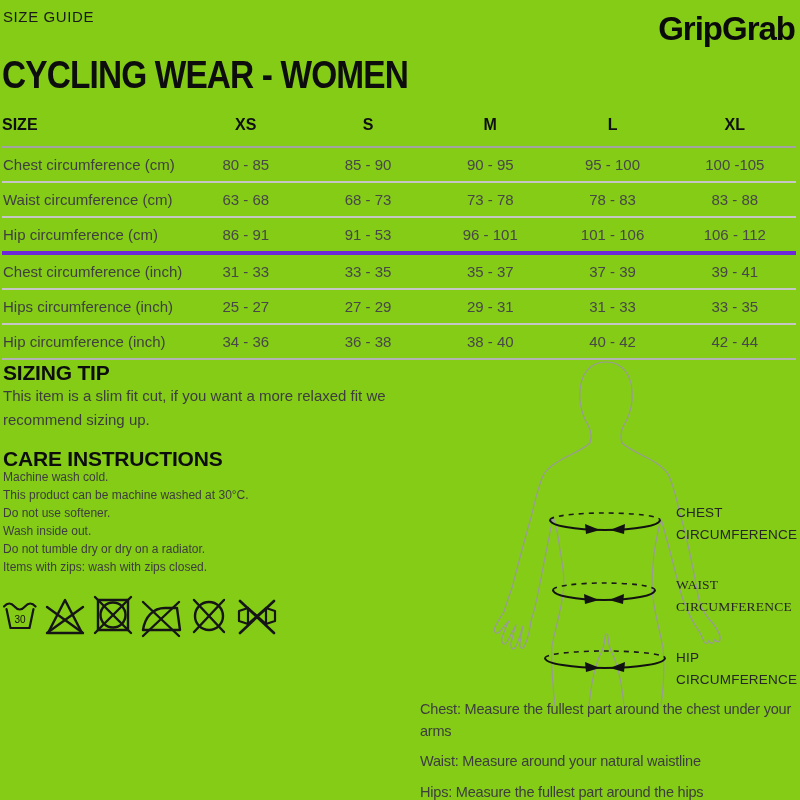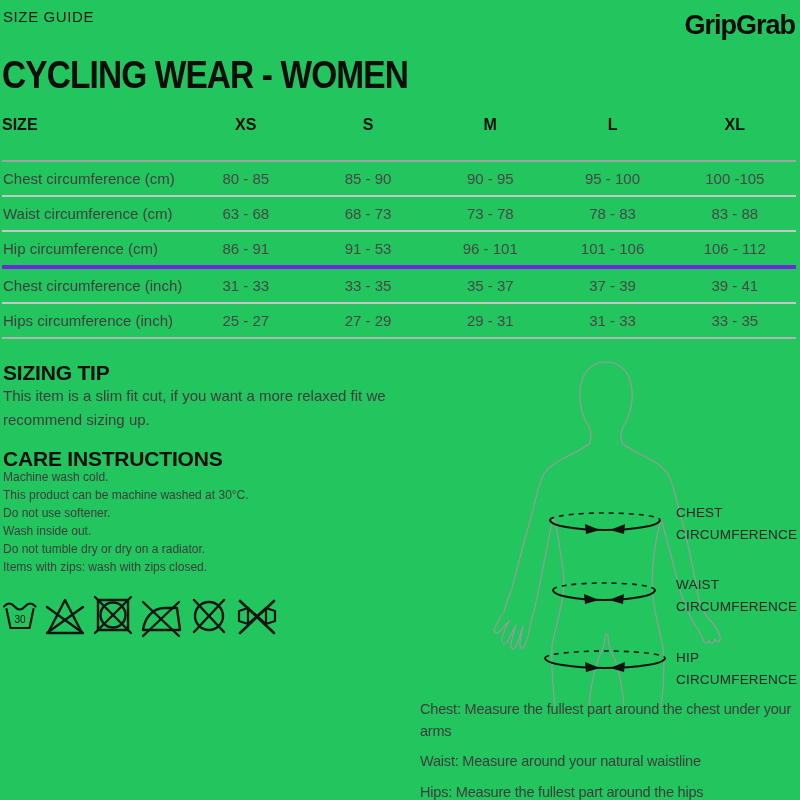--- a/index.html
+++ b/index.html
@@ -1,28 +1,28 @@
 <!DOCTYPE html>
 <html><head>
 <meta charset="utf-8">
 <style>
   html,body{margin:0;padding:0;background:#fff;}
-  .page{position:relative;width:800px;height:800px;background:#22c55e;overflow:hidden;
+  .page{position:relative;width:800px;height:800px;background:#84cc16;overflow:hidden;
         font-family:"Liberation Sans", sans-serif;color:#111;}
 
   .eyebrow{position:absolute;left:3px;top:8px;font-size:15px;letter-spacing:.6px;color:#1a1a1a;}
-  .brand{position:absolute;right:5px;top:10px;font-size:27px;font-weight:bold;letter-spacing:-1px;color:#0a0a0a;}
+  .brand{position:absolute;right:5px;top:10px;font-size:33px;font-weight:bold;letter-spacing:-1px;color:#0a0a0a;}
   .title{position:absolute;left:2px;top:54px;font-size:38px;font-weight:bold;letter-spacing:-1px;
          transform:scaleX(.88);transform-origin:left top;white-space:nowrap;color:#0d0d0d;}
 
   table.size-table{position:absolute;top:112px;left:2px;width:794px;border-collapse:collapse;table-layout:fixed;}
   table.size-table col.c-label{width:23%;}
   table.size-table col.c-val{width:15.4%;}
   table.size-table th{font-size:16px;font-weight:bold;color:#0f0f0f;text-align:center;
-        padding:4px 0 26px 0;border-bottom:2px solid #a3a3a3;}
+        padding:4px 0 12px 0;border-bottom:2px solid #a3a3a3;}
   table.size-table th:first-child{text-align:left;}
   table.size-table td{font-size:15px;color:#474747;text-align:center;height:31px;
         border-bottom:2px solid #c6c6c6;}
   table.size-table td:first-child{text-align:left;color:#3f3f3f;}
   table.size-table tr.section-start td{border-top:4px solid #6d28d9;}
   table.size-table tr:last-child td{border-bottom:2px solid #b3b3b3;}
 
   .sec-head{position:absolute;left:3px;font-size:21px;font-weight:bold;letter-spacing:-.2px;color:#0d0d0d;}
   .tip-head{top:361px;}
   .tip-text{position:absolute;left:3px;top:384px;width:440px;font-size:15px;line-height:24px;color:#3d3d3d;}
@@ -30,21 +30,21 @@
   .care-lines{position:absolute;left:3px;top:469px;font-size:12px;line-height:17.9px;color:#3d3d3d;}
 
   .care-icons{position:absolute;left:3px;top:592px;display:flex;align-items:flex-start;gap:7px;height:48px;}
   .care-icons svg{display:block;}
   .care-icons text{font-family:"Liberation Sans", sans-serif;}
 
   .fig-svg{position:absolute;left:440px;top:353px;}
   .fig-label{position:absolute;left:676px;width:120px;font-size:13.5px;line-height:21.5px;
              letter-spacing:.2px;color:#262626;white-space:pre-line;}
   .fig-label.chest{top:502px;}
-  .fig-label.waist{top:574px;}
+  .fig-label.waist{top:574px;font-family:Liberation Serif, serif;}
   .fig-label.hip{top:647px;}
 
   .measure-notes{position:absolute;left:420px;top:699px;width:378px;}
   .measure-notes p{margin:0 0 9px 0;font-size:14.5px;line-height:21.5px;letter-spacing:-.2px;color:#3d3d3d;}
 </style>
 </head>
 <body>
 
 <div class="page">
 
@@ -104,20 +104,28 @@
         <td>37 - 39</td>
         <td>39 - 41</td>
       </tr>
       <tr>
         <td>Hips circumference (inch)</td>
         <td>25 - 27</td>
         <td>27 - 29</td>
         <td>29 - 31</td>
         <td>31 - 33</td>
         <td>33 - 35</td>
+      </tr>
+      <tr>
+        <td>Hip circumference (inch)</td>
+        <td>34 - 36</td>
+        <td>36 - 38</td>
+        <td>38 - 40</td>
+        <td>40 - 42</td>
+        <td>42 - 44</td>
       </tr>
     </tbody>
   </table>
 
   <div class="sec-head tip-head">SIZING TIP</div>
   <div class="tip-text">This item is a slim fit cut, if you want a more relaxed fit we recommend sizing up.</div>
 
   <div class="sec-head care-head">CARE INSTRUCTIONS</div>
   <div class="care-lines">
     <div>Machine wash cold.</div>

